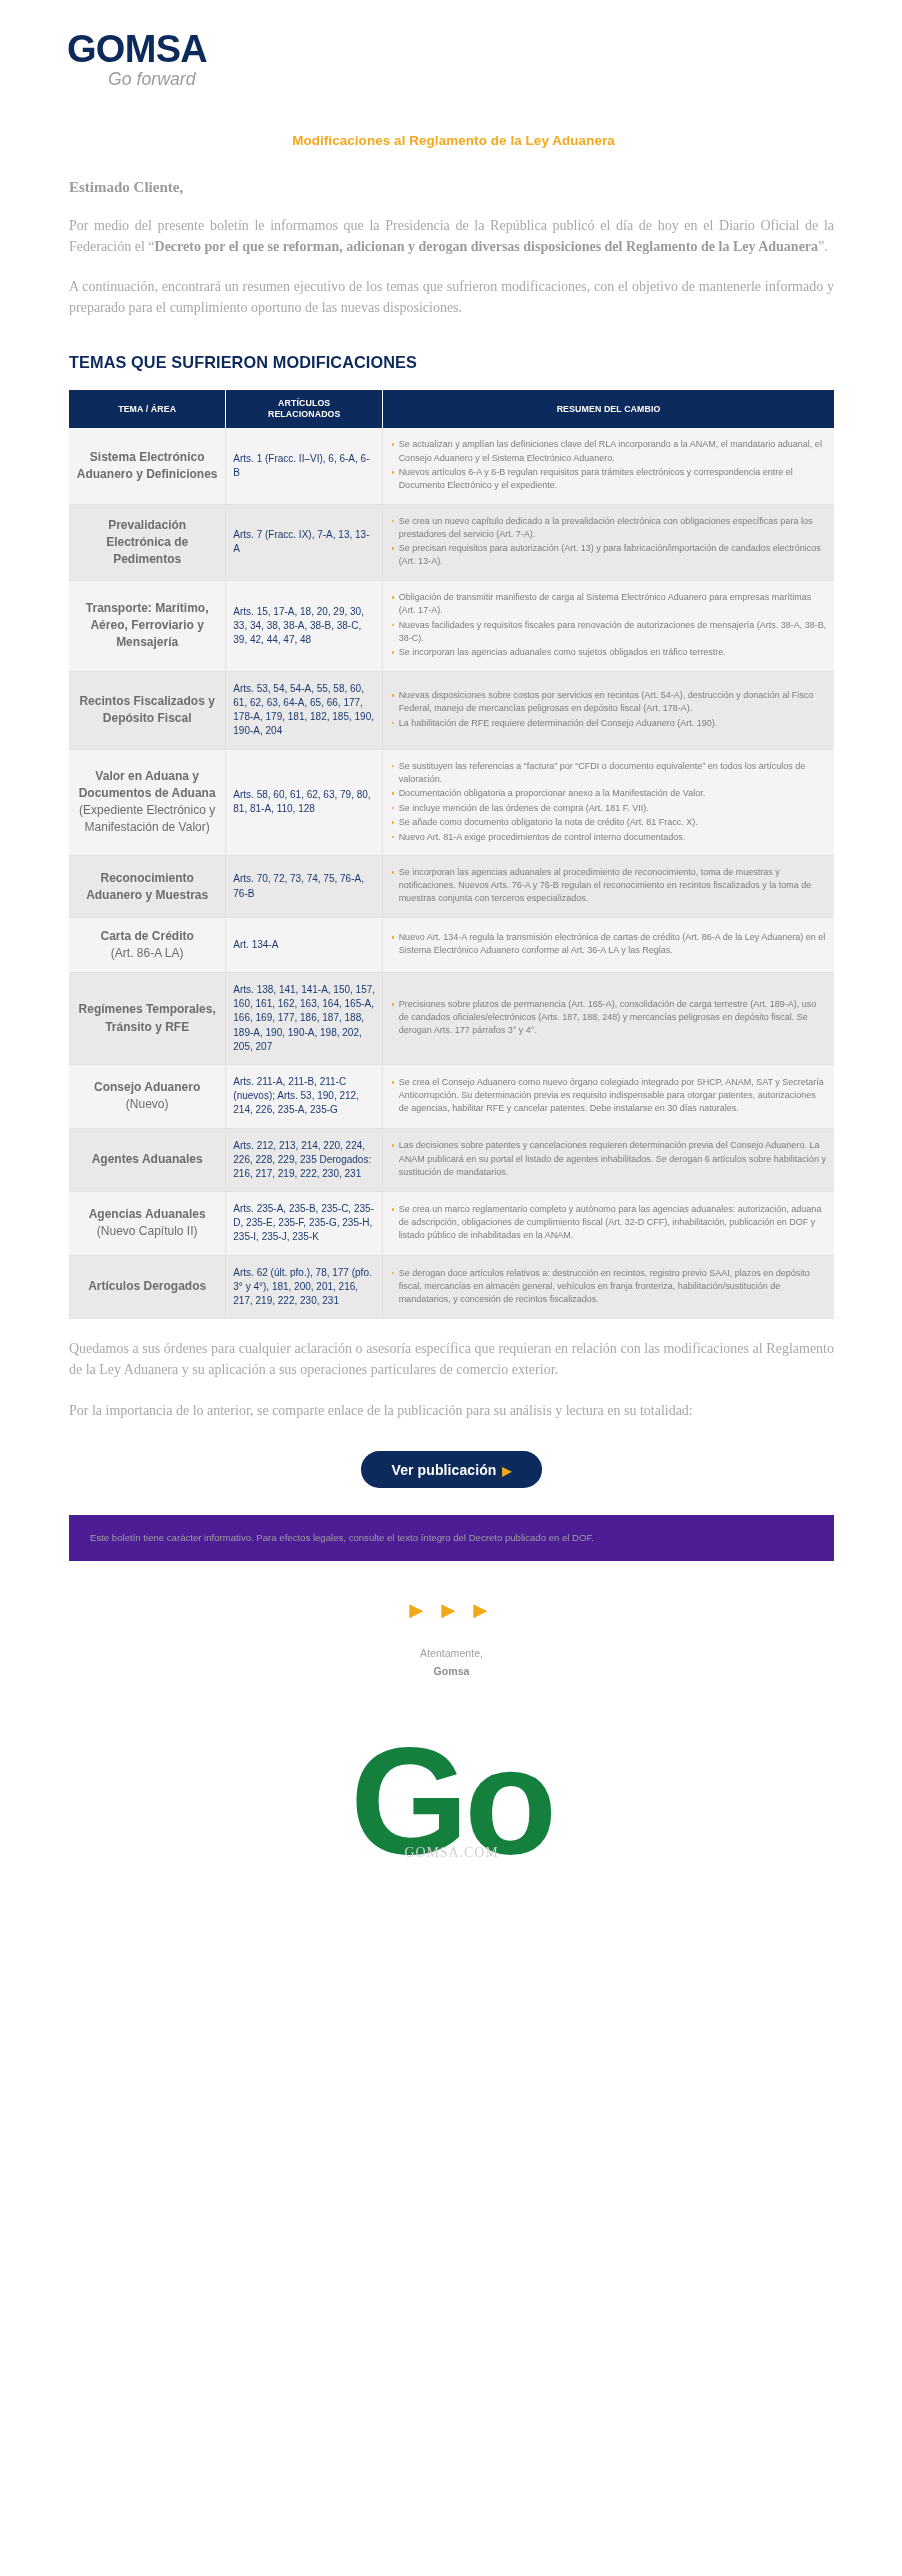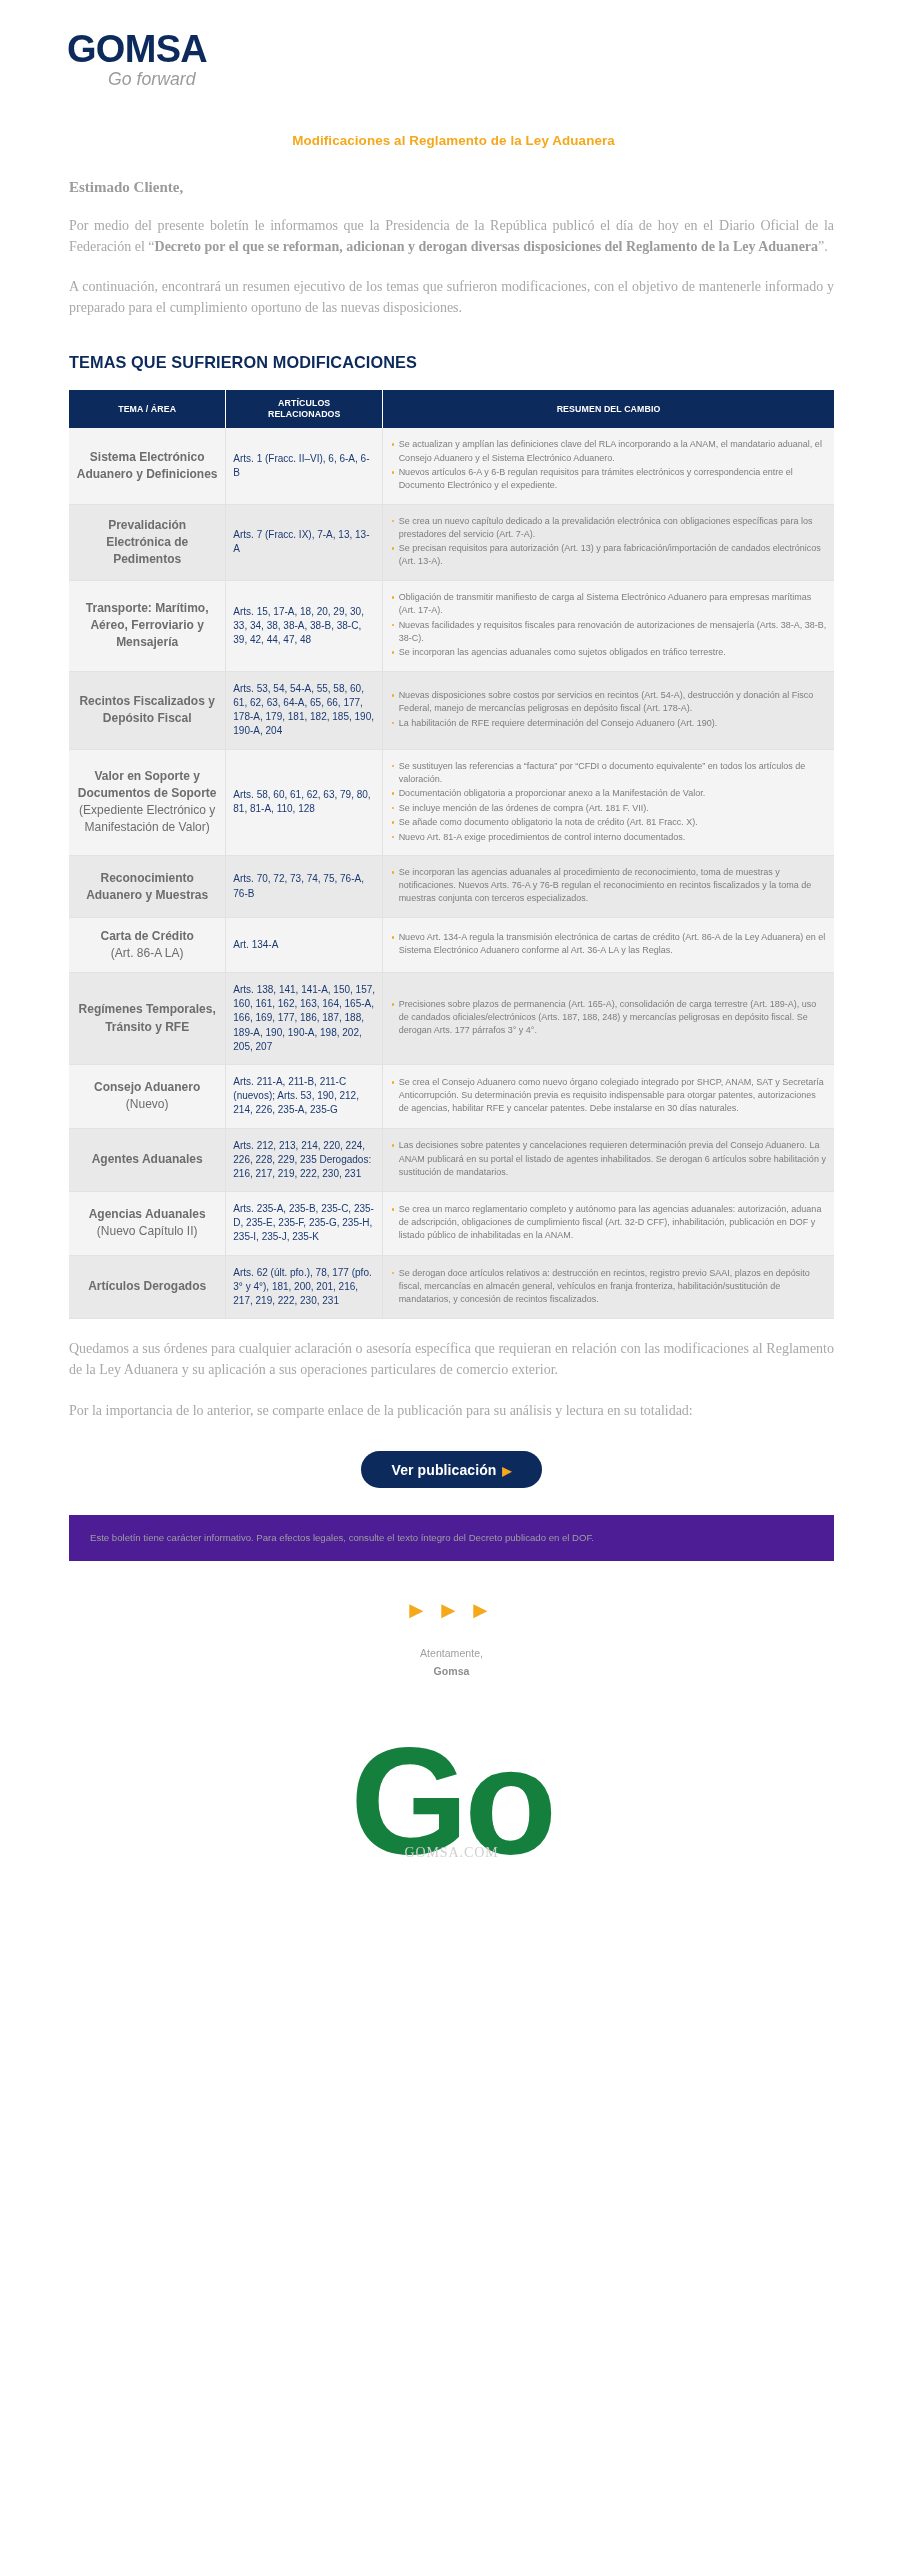--- a/index.html
+++ b/index.html
@@ -280,21 +280,21 @@
             <td class="arts">Arts. 53, 54, 54-A, 55, 58, 60, 61, 62, 63, 64-A, 65, 66, 177, 178-A, 179, 181, 182, 185, 190, 190-A, 204</td>
             <td class="res">
               <ul>
                 <li>Nuevas disposiciones sobre costos por servicios en recintos (Art. 54-A), destrucción y donación al Fisco Federal, manejo de mercancías peligrosas en depósito fiscal (Art. 178-A).</li>
                 <li>La habilitación de RFE requiere determinación del Consejo Aduanero (Art. 190).</li>
               </ul>
             </td>
           </tr>
           <tr>
             <td class="tema">
-              <div>Valor en Soporte y Documentos de Soporte</div>
+              <div>Valor en Aduana y Documentos de Aduana</div>
               <div class="sub">(Expediente Electrónico y Manifestación de Valor)</div>
             </td>
             <td class="arts">Arts. 58, 60, 61, 62, 63, 79, 80, 81, 81-A, 110, 128</td>
             <td class="res">
               <ul>
                 <li>Se sustituyen las referencias a “factura” por “CFDI o documento equivalente” en todos los artículos de valoración.</li>
                 <li>Documentación obligatoria a proporcionar anexo a la Manifestación de Valor.</li>
                 <li>Se incluye mención de las órdenes de compra (Art. 181 F. VII).</li>
                 <li>Se añade como documento obligatorio la nota de crédito (Art. 81 Fracc. X).</li>
                 <li>Nuevo Art. 81-A exige procedimientos de control interno documentados.</li>

